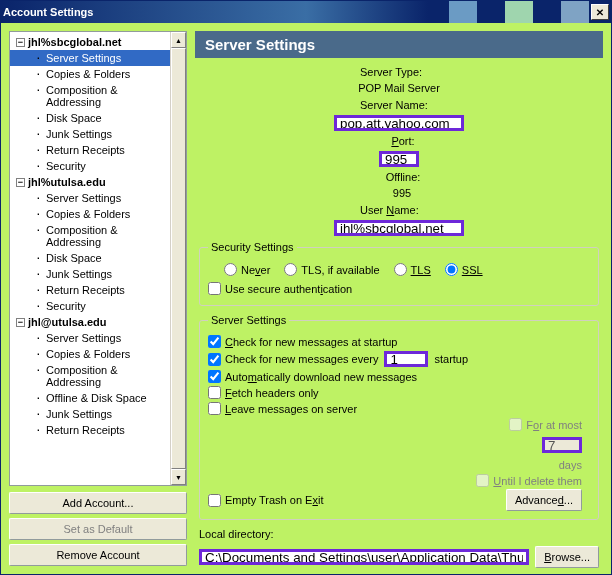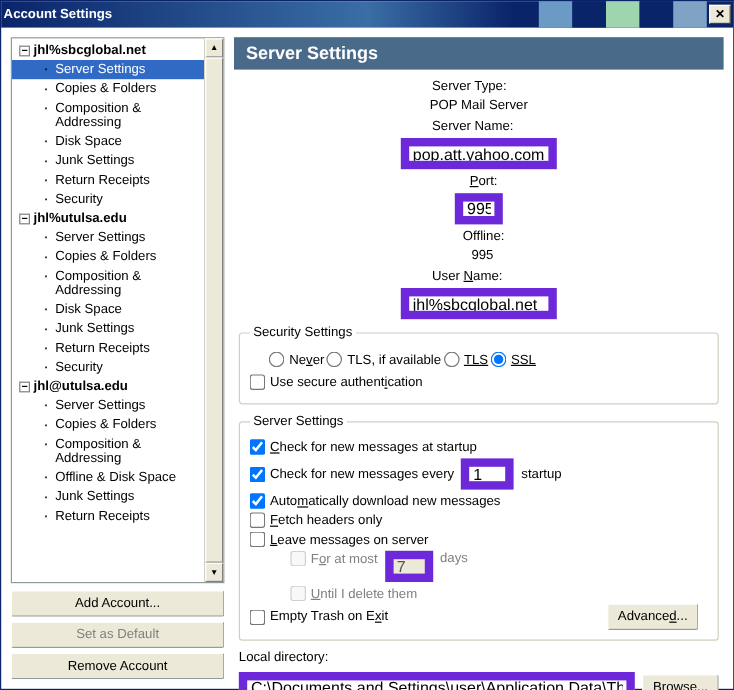--- a/index.html
+++ b/index.html
@@ -1,17 +1,17 @@
 <!DOCTYPE html>
 <html><head>
 <meta charset="utf-8">
 <style>
 * { box-sizing: border-box; }
 body { margin: 0; font-family: Tahoma, sans-serif; font-size: 11px; background: #ece9d8; }
-.window { width: 612px; height: 575px; background: #ffffff; border: 1px solid #0a246a; display: flex; flex-direction: column; }
+.window { width: 612px; height: 575px; background: #bef264; border: 1px solid #0a246a; display: flex; flex-direction: column; }
 .titlebar { height: 22px; background: linear-gradient(to right, #0a246a 0%, #3a6ea5 50%, #0a246a 70%); display: flex; align-items: center; padding: 0 2px; color: white; font-weight: bold; position: relative; }
 .titlebar-accents { position: absolute; right: 22px; display: flex; height: 100%; }
 .titlebar-accents span { width: 28px; height: 100%; }
 .acc1 { background: #6b9bc4; }
 .acc2 { background: #0a246a; }
 .acc3 { background: #9fd5ae; }
 .acc4 { background: #0a246a; }
 .acc5 { background: #7fa3c4; }
 .close-btn { width: 18px; height: 16px; background: #ece9d8; border: 1px solid #fff; border-right-color: #404040; border-bottom-color: #404040; display: flex; align-items: center; justify-content: center; margin-left: auto; font-family: Arial; font-size: 10px; font-weight: bold; color: #000; }
 .content { flex: 1; display: flex; padding: 8px; gap: 8px; min-height: 0; }
@@ -27,27 +27,27 @@
 .tree-item.selected { background: #316ac5; color: #fff; }
 .minus { width: 9px; height: 9px; border: 1px solid #808080; display: inline-flex; align-items: center; justify-content: center; font-size: 9px; line-height: 7px; background: #fff; }
 .btn-stack { margin-top: 6px; display: flex; flex-direction: column; gap: 4px; }
 .btn { height: 22px; background: #ece9d8; border: 1px solid #919b9c; border-top-color: #fff; border-left-color: #fff; border-radius: 2px; display: flex; align-items: center; justify-content: center; padding: 0 8px; }
 .btn.disabled { color: #808080; }
 .right { flex: 1; display: flex; flex-direction: column; }
 .header { background: #4a6a8a; color: #fff; padding: 5px 10px; font-size: 15px; font-weight: bold; }
 .form-area { padding: 8px 4px 4px 4px; flex: 1; }
 .row { display: flex; align-items: center; margin-bottom: 5px; gap: 4px; flex-direction: column; }
 .lbl { width: 78px; }
-.input { border: 7px solid #6d28d9; background: #fff; height: 26px; padding: 1px 3px; }
+.input { border: 3px solid #6d28d9; background: #fff; height: 16px; padding: 1px 3px; }
 fieldset { border: 1px solid #d0d0bf; border-radius: 3px; padding: 6px 16px 8px 8px; margin: 4px 0 8px 0; }
 legend { padding: 0 3px; }
-.radio-row { display: flex; align-items: flex-end; gap: 2px; margin: 4px 0 6px 16px; }
+.radio-row { display: flex; align-items: flex-end; gap: 14px; margin: 4px 0 6px 16px; }
 .radio, .check { display: inline-flex; align-items: center; gap: 4px; }
 .radio input, .check input { margin: 0; }
-.sub { margin-left: 34px; display: flex; align-items: flex-start; gap: 6px; margin-top: 3px; color: #808080; }
+.sub { margin-left: 34px; display: flex; align-items: flex-end; gap: 6px; margin-top: 3px; color: #808080; flex-direction: column; }
 .sub input[type=text] { width: 40px; }
 .srv-row { display: flex; align-items: center; gap: 6px; margin: 3px 0; }
 .srv-row input[type=text] { width: 44px; }
 .adv-row { display: flex; align-items: center; margin-top: 2px; }
 .bottom-row { display: flex; align-items: center; gap: 6px; margin-top: 6px; }
 .dir-input { flex: 1; }
 .dialog-buttons { display: flex; justify-content: flex-end; gap: 8px; padding: 6px 10px 10px 0; }
 .dialog-buttons .btn { width: 74px; }
 .u { text-decoration: underline; }
 </style>

